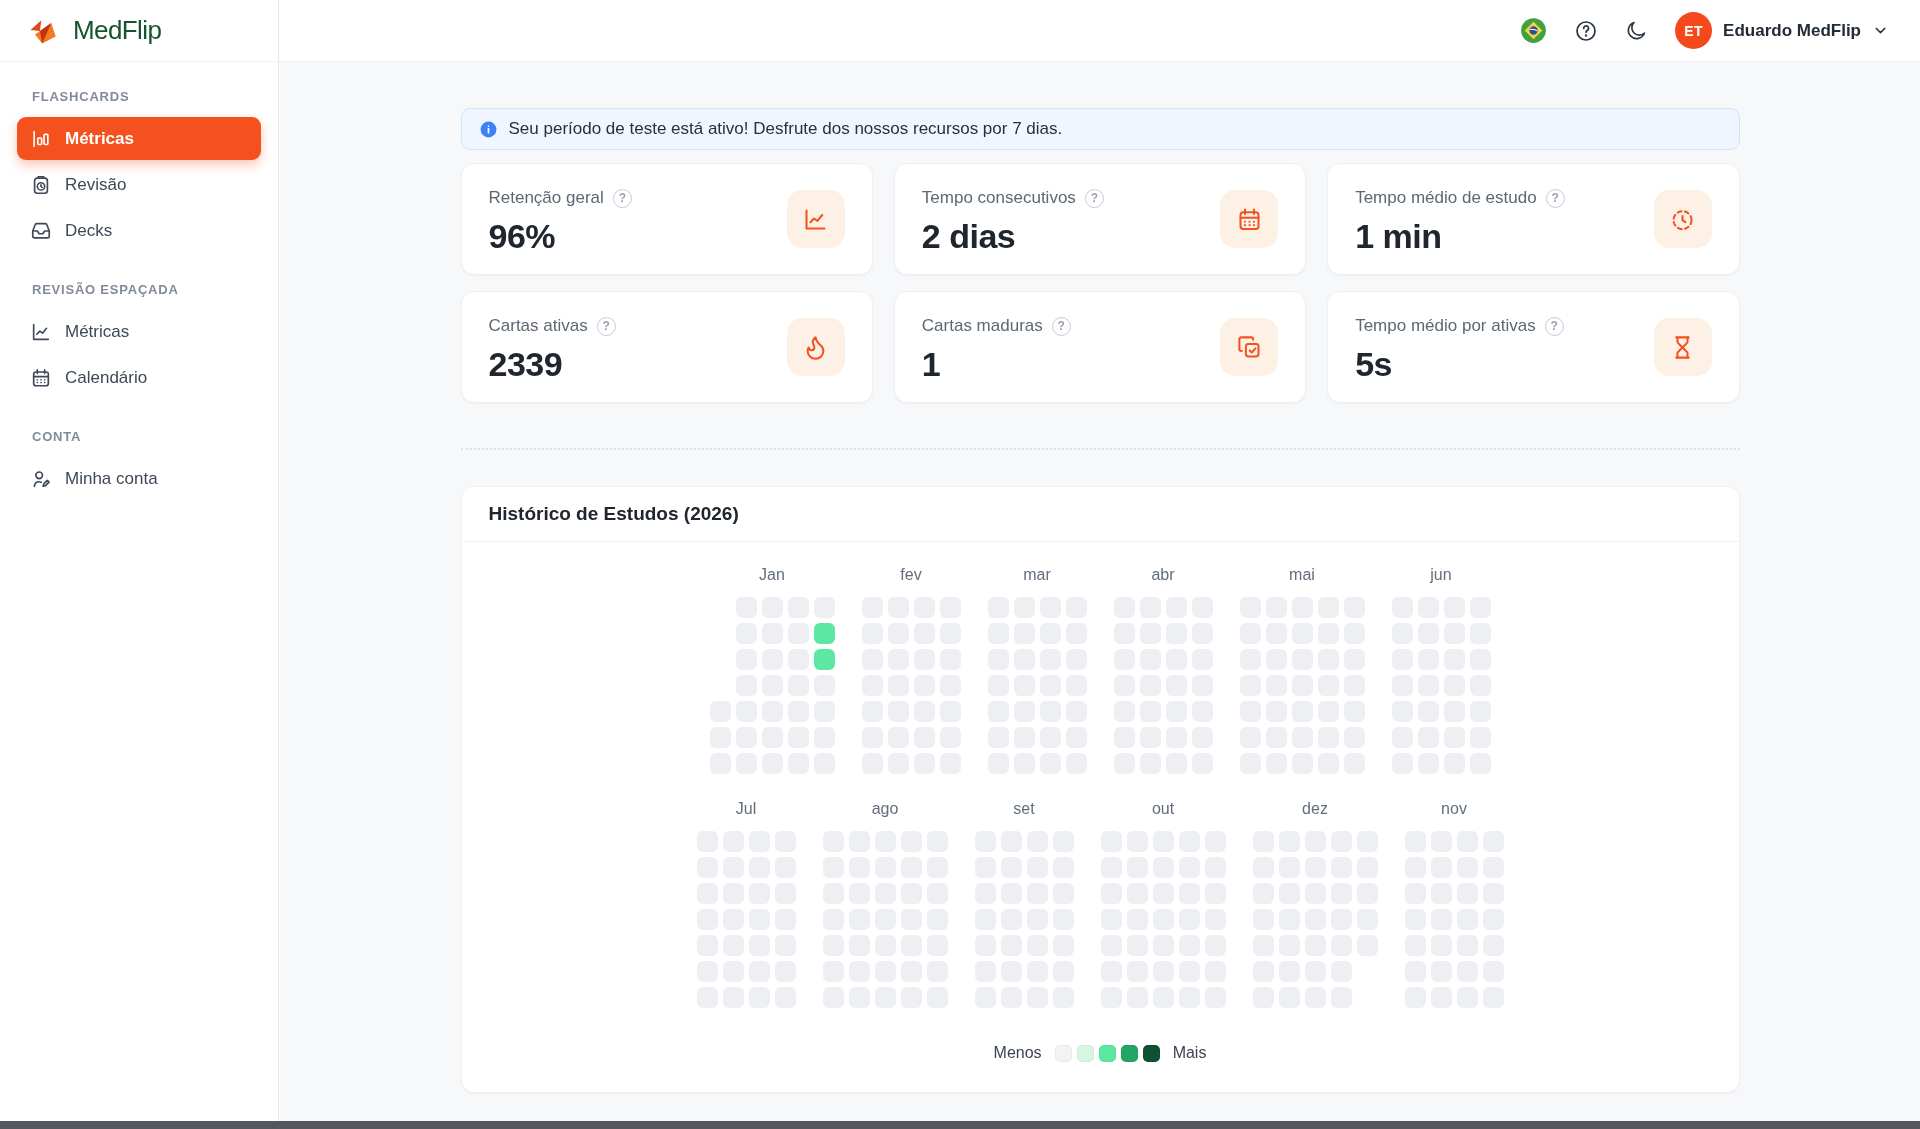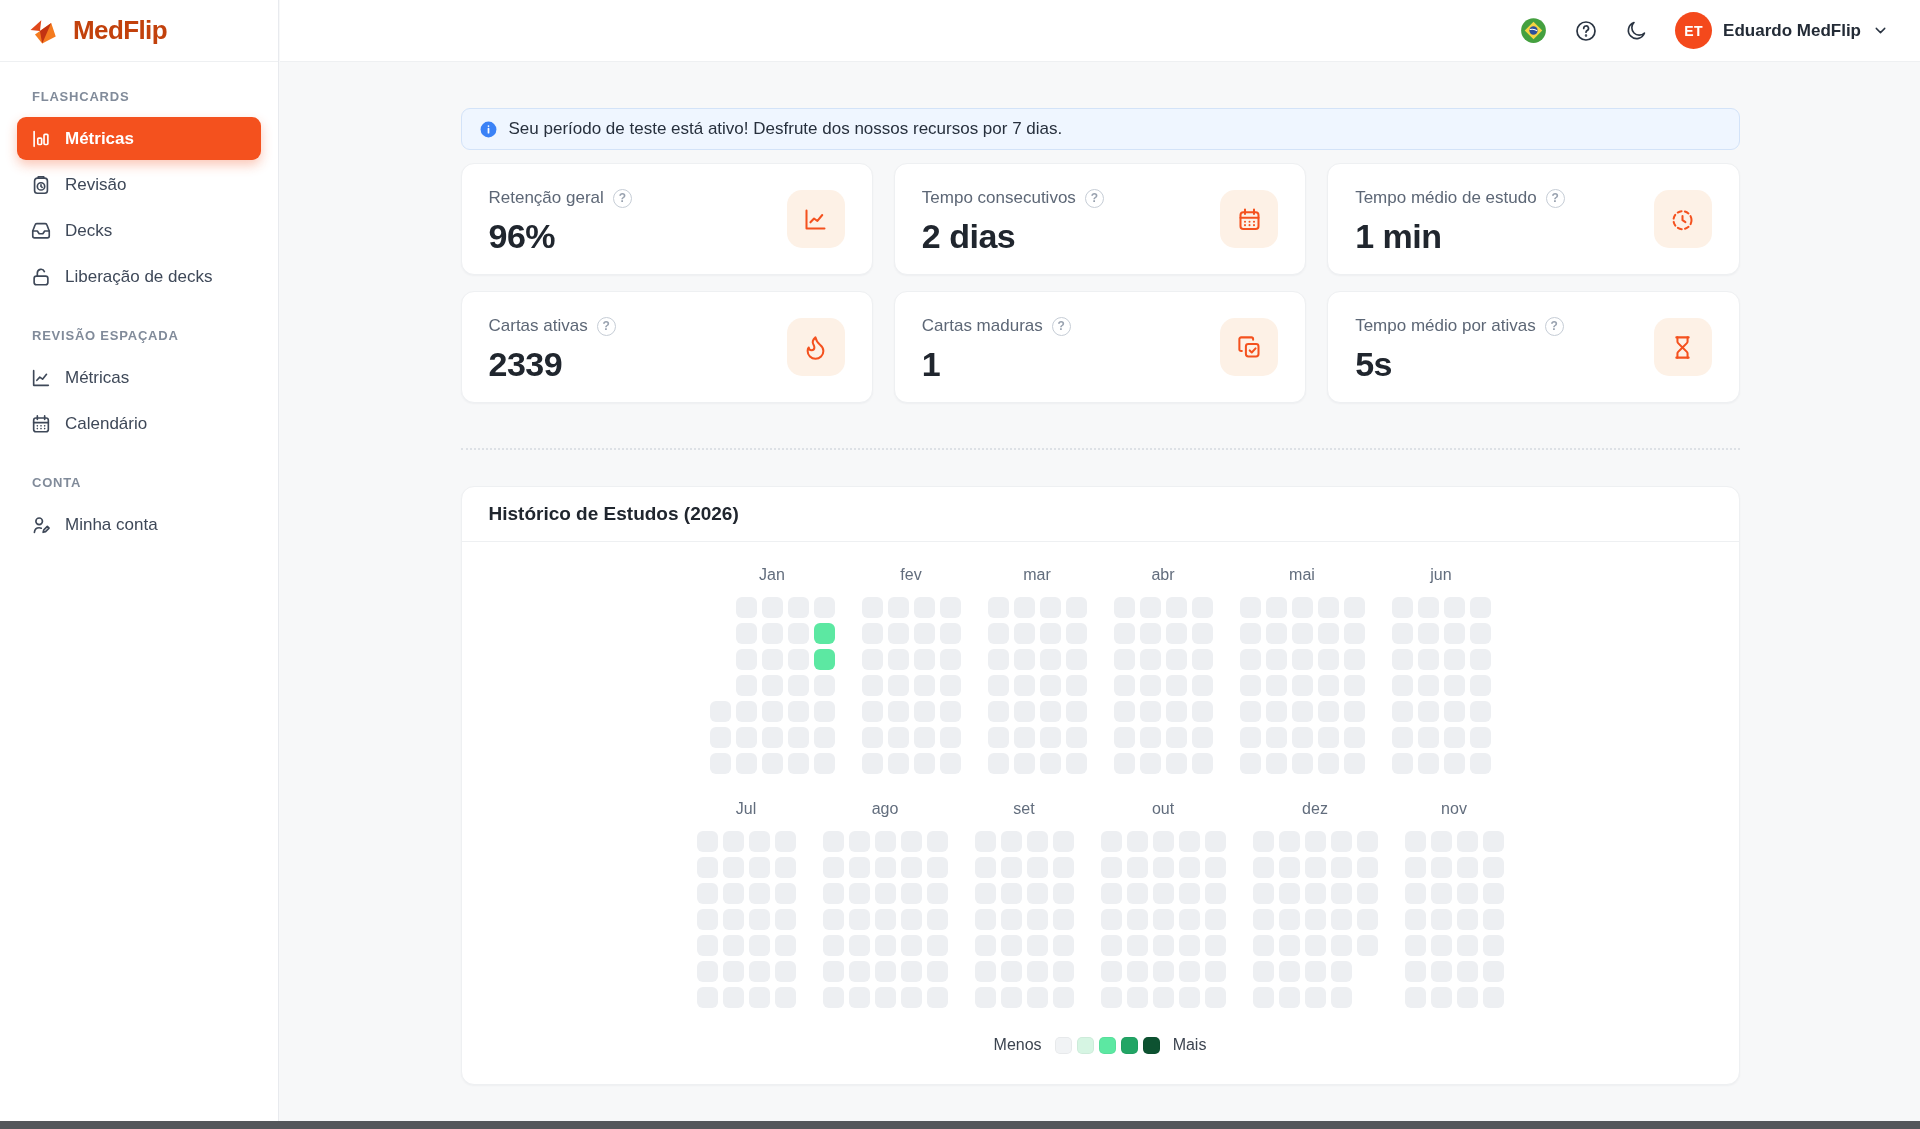--- a/index.html
+++ b/index.html
@@ -14,21 +14,21 @@
 
   
   .sidebar {
     position:fixed; left:0; top:0; width:279px; height:1121px;
     background:#ffffff; border-right:1px solid #e8eaee; z-index:10;
   }
   .logo-row {
     height:62px; display:flex; align-items:center; gap:11px;
     padding:0 26px; border-bottom:1px solid #eef0f2;
   }
-  .logo-text { font-size:26px; font-weight:700; color:#c2410c; letter-spacing:-0.6px; }
+  .logo-text { font-size:26px; font-weight:400; color:#14532d; letter-spacing:-0.6px; }
   .nav-section-title {
     padding:27px 16px 10px 32px; font-size:13px; font-weight:700;
     color:#818b9a; letter-spacing:.06em;
   }
   .sidebar-item {
     display:flex; align-items:center; gap:13px;
     margin:3px 17px; padding:0 13px; height:43px; border-radius:9px;
     font-size:17px; font-weight:500; color:#3e4858; cursor:pointer;
     background:transparent; border:none; width:calc(100% - 34px); text-align:left;
   }
@@ -94,21 +94,21 @@
   .heat-title { font-size:19px; font-weight:700; color:#20262e; }
   .heat-body { padding-top:24px; display:flex; flex-direction:column; align-items:center; }
   .month-row { display:flex; gap:27px; align-items:flex-start; }
   .month-row + .month-row { margin-top:26px; }
   .month { display:flex; flex-direction:column; align-items:center; gap:13px; }
   .month-label { font-size:16px; font-weight:500; color:#626d7d; }
   .mgrid { display:grid; gap:5px; }
   .cell { width:21px; height:21px; border-radius:6px; background:#edeff2; }
   .cell.hiddenCell { visibility:hidden; }
 
-  .legend { display:flex; align-items:center; gap:7px; margin-top:28px; font-size:16px; color:#3c4450; }
+  .legend { display:flex; align-items:center; gap:7px; margin-top:36px; font-size:16px; color:#3c4450; }
   .legend .swatch { width:17px; height:17px; border-radius:5px; box-shadow:inset 0 0 0 1px rgba(0,0,0,.04); }
   .legend-less { margin-right:6px; }
   .legend-more { margin-left:6px; }
 
   .bottom-strip { position:fixed; left:0; bottom:0; width:1920px; height:8px; background:#54575b; }
 </style>
 </head>
 <body>
 
 <aside class="sidebar">
@@ -147,29 +147,20 @@
       </button>
       <button class="sidebar-item">
         <span>
           <svg class="nav-icon" viewBox="0 0 24 24" fill="none" stroke="currentColor" stroke-width="1.8" stroke-linecap="round" stroke-linejoin="round">
             <polyline points="21 12 16 12 14 15 10 15 8 12 3 12"></polyline>
             <path d="M5.5 5.5 3 12v5.5a2 2 0 0 0 2 2h14a2 2 0 0 0 2-2V12l-2.5-6.5A2 2 0 0 0 16.6 4H7.4a2 2 0 0 0-1.9 1.5z"></path>
           </svg>
         </span>
         <span>Decks</span>
       </button>
-      <button class="sidebar-item">
-        <span>
-          <svg class="nav-icon" viewBox="0 0 24 24" fill="none" stroke="currentColor" stroke-width="1.8" stroke-linecap="round" stroke-linejoin="round">
-            <rect x="4.5" y="11" width="15" height="9.5" rx="2.5"></rect>
-            <path d="M8 11V7.5a4 4 0 0 1 7.7-1.4"></path>
-          </svg>
-        </span>
-        <span>Liberação de decks</span>
-      </button>
       <div class="nav-section-title">REVISÃO ESPAÇADA</div>
       <button class="sidebar-item">
         <span>
           <svg class="nav-icon" viewBox="0 0 24 24" fill="none" stroke="currentColor" stroke-width="1.8" stroke-linecap="round" stroke-linejoin="round">
             <path d="M4 4v16h16"></path>
             <path d="m7.5 14.5 3.2-3.4 3 2.2 4.3-5.3"></path>
           </svg>
         </span>
         <span>Métricas</span>
       </button>

